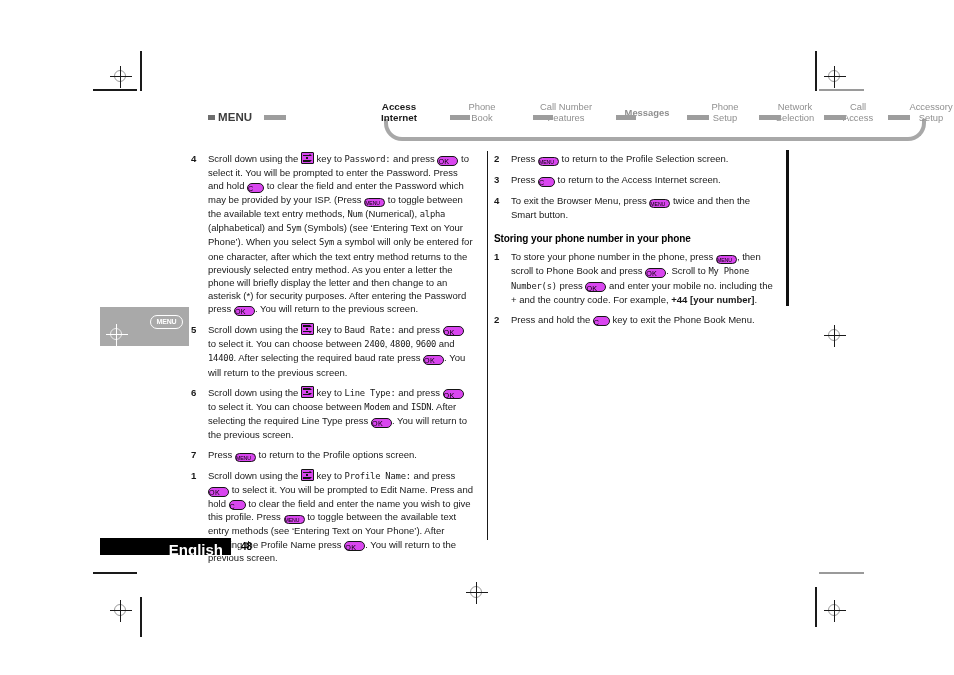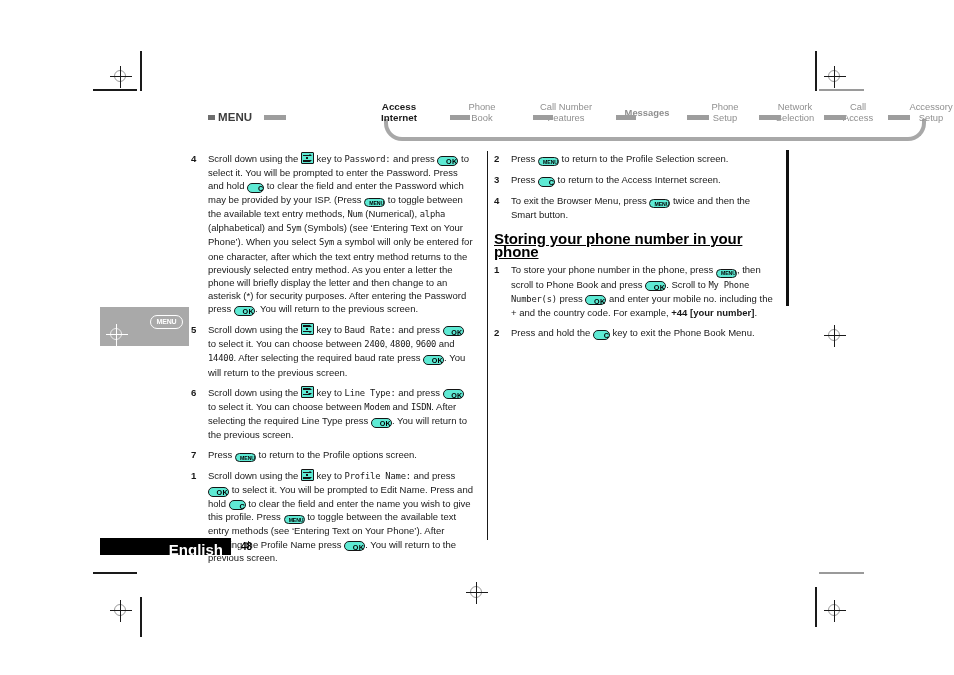--- a/index.html
+++ b/index.html
@@ -151,47 +151,46 @@
     left: 0;
     top: 0;
     width: 12px;
     text-align: left;
     font-weight: bold;
     font-size: 9.6px;
   }
   .item p { margin: 0; }
 
   h3.subhead {
-    font-size: 15px;
+    font-size: 10px;
     font-weight: bold;
     margin: 9px 0 5px 0;
     color: #000;
     letter-spacing: -0.1px;
-    text-decoration: underline;
   }
   .col.right h3.subhead { margin-top: 11px; }
 
   
   .scr {
     font-family: "DejaVu Sans Mono", "Liberation Mono", monospace;
     font-size: 8.8px;
     letter-spacing: -0.2px;
   }
   .bold { font-weight: bold; }
 
   
   .key {
     display: inline-block;
     border: 1.3px solid #141414;
     border-radius: 7px;
-    font-weight: bold;
-    text-align: right;
+    font-weight: normal;
+    text-align: left;
     vertical-align: -2px;
     line-height: 1;
-    background: #5eead4;
+    background: #d946ef;
     color: #000;
   }
   .key.ok {
     width: 21px;
     height: 10px;
     font-size: 7.2px;
     padding-top: 1.5px;
     box-sizing: border-box;
     letter-spacing: .3px;
   }

